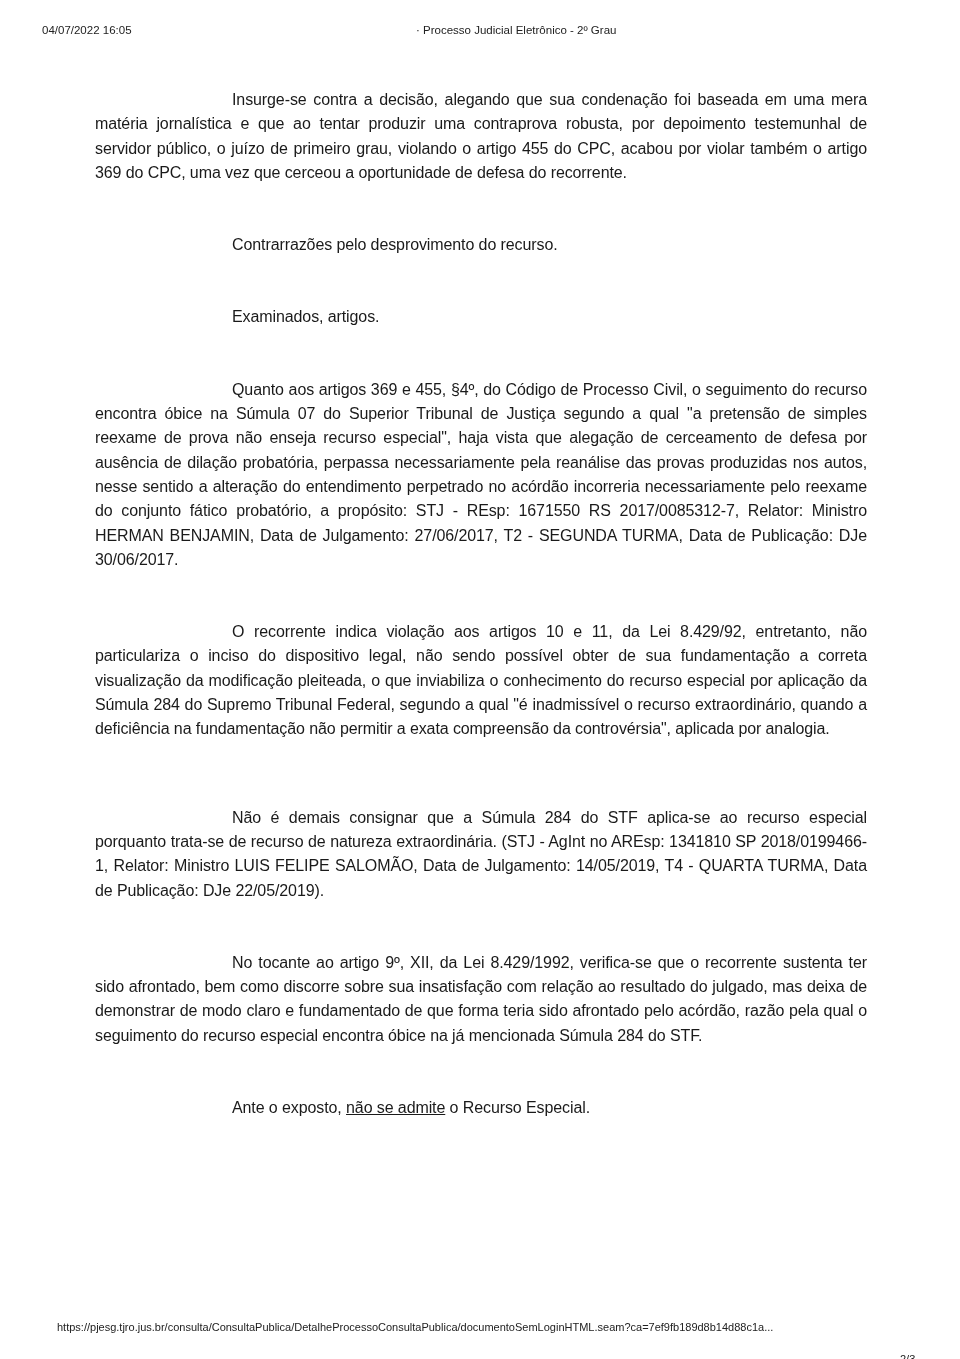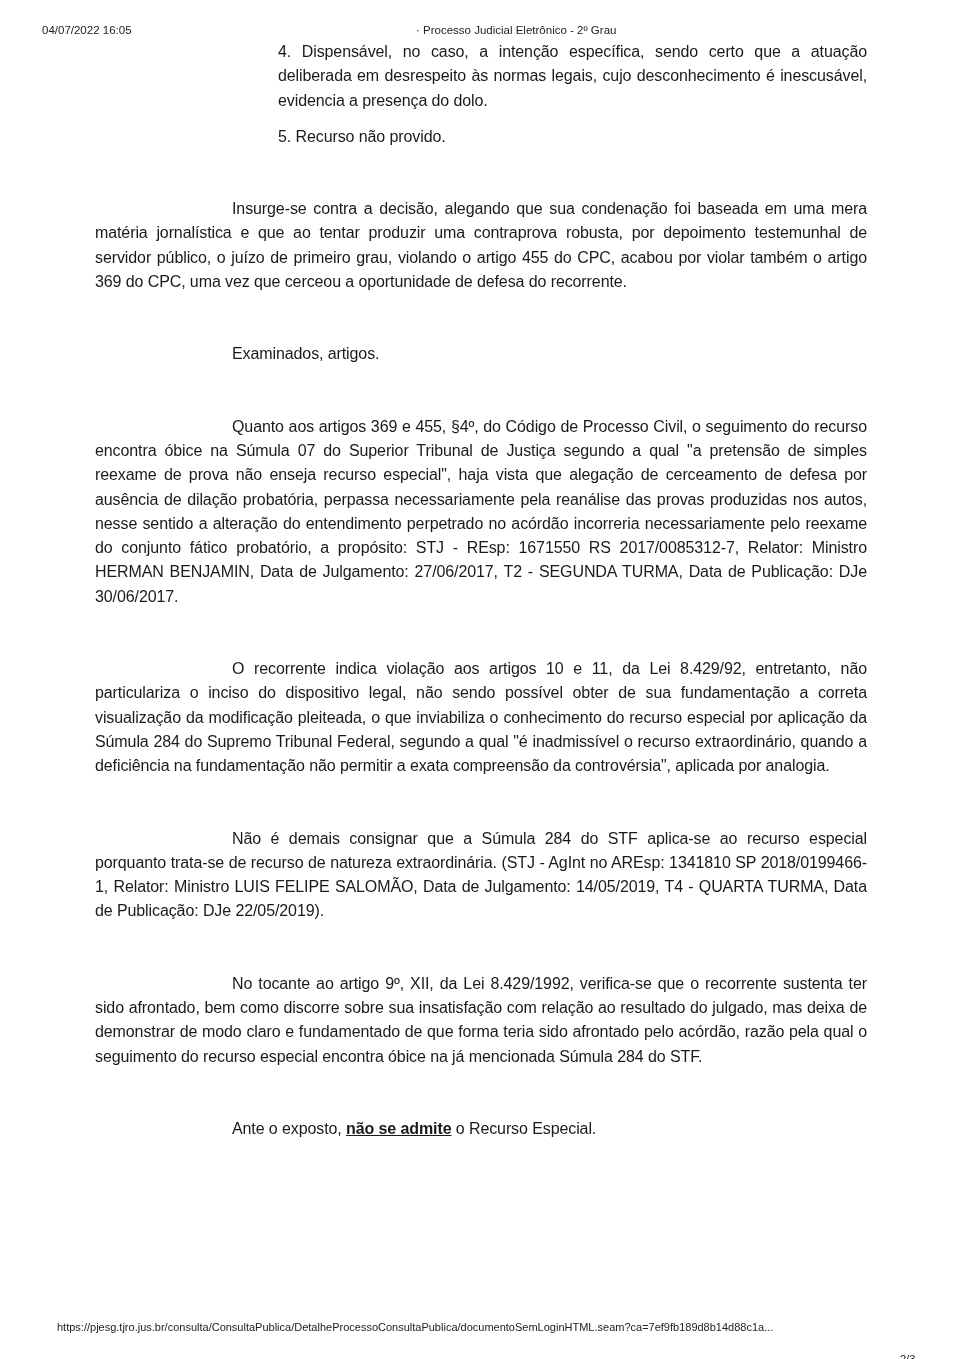--- a/index.html
+++ b/index.html
@@ -76,43 +76,40 @@
     .para {
       margin: 0;
       text-align: justify;
       text-indent: 137px;
     }
     .gap-1 { margin-top: 48px; }
     .gap-2 { margin-top: 48px; }
     .gap-3 { margin-top: 48px; }
     .gap-4 { margin-top: 48px; }
     .gap-5 { margin-top: 48px; }
-    .gap-6 { margin-top: 48px; }
+    .gap-6 { margin-top: 64px; }
     .gap-7 { margin-top: 48px; }
     .gap-8 { margin-top: 48px; }
     .emph {
-      font-weight: bold;
+      font-weight: normal;
       text-decoration: underline;
     }
   </style>
 </head>
 <body>
 
 <div class="print-header">
   <span class="datetime">04/07/2022 16:05</span>
   <span class="title">· Processo Judicial Eletrônico - 2º Grau</span>
 </div>
 
 <div class="doc">
-  <div class="quote">
-    <p>4. Dispensável, no caso, a intenção específica, sendo certo que a atuação deliberada em desrespeito às normas legais, cujo desconhecimento é inescusável, evidencia a presença do dolo.</p>
-    <p>5. Recurso não provido.</p>
-  </div>
 
   <p class="para gap-1">Insurge-se contra a decisão, alegando que sua condenação foi baseada em uma mera matéria jornalística e que ao tentar produzir uma contraprova robusta, por depoimento testemunhal de servidor público, o juízo de primeiro grau, violando o artigo 455 do CPC, acabou por violar também o artigo 369 do CPC, uma vez que cerceou a oportunidade de defesa do recorrente.</p>
+  <p class="para gap-2">Contrarrazões pelo desprovimento do recurso.</p>
   <p class="para gap-3">Examinados, artigos.</p>
   <p class="para gap-4">Quanto aos artigos 369 e 455, §4º, do Código de Processo Civil, o seguimento do recurso encontra óbice na Súmula 07 do Superior Tribunal de Justiça segundo a qual "a pretensão de simples reexame de prova não enseja recurso especial", haja vista que alegação de cerceamento de defesa por ausência de dilação probatória, perpassa necessariamente pela reanálise das provas produzidas nos autos, nesse sentido a alteração do entendimento perpetrado no acórdão incorreria necessariamente pelo reexame do conjunto fático probatório, a propósito:  STJ - REsp: 1671550 RS 2017/0085312-7, Relator: Ministro HERMAN BENJAMIN, Data de Julgamento: 27/06/2017, T2 - SEGUNDA TURMA, Data de Publicação: DJe 30/06/2017.</p>
   <p class="para gap-5">O recorrente indica violação aos artigos 10 e 11, da Lei 8.429/92, entretanto, não particulariza o inciso do dispositivo legal, não sendo possível obter de sua fundamentação a correta visualização da modificação pleiteada, o que inviabiliza o conhecimento do recurso especial por aplicação da Súmula 284 do Supremo Tribunal Federal, segundo a qual "é inadmissível o recurso extraordinário, quando a deficiência na fundamentação não permitir a exata compreensão da controvérsia", aplicada por analogia.</p>
   <p class="para gap-6">Não é demais consignar que a Súmula 284 do STF aplica-se ao recurso especial porquanto trata-se de recurso de natureza extraordinária. (STJ - AgInt no AREsp: 1341810 SP 2018/0199466-1, Relator: Ministro LUIS FELIPE SALOMÃO, Data de Julgamento: 14/05/2019, T4 - QUARTA TURMA, Data de Publicação: DJe 22/05/2019).</p>
   <p class="para gap-7">No tocante ao artigo 9º, XII, da Lei 8.429/1992, verifica-se que o recorrente sustenta ter sido afrontado, bem como discorre sobre sua insatisfação com relação ao resultado do julgado, mas deixa de demonstrar de modo claro e fundamentado de que forma teria sido afrontado pelo acórdão, razão pela qual o seguimento do recurso especial encontra óbice na já mencionada Súmula 284 do STF.</p>
   <p class="para gap-8"><span>Ante o exposto, </span><span class="emph">não se admite</span><span> o Recurso Especial.</span></p>
 </div>
 
 <div class="print-footer">
   <span class="url">https://pjesg.tjro.jus.br/consulta/ConsultaPublica/DetalheProcessoConsultaPublica/documentoSemLoginHTML.seam?ca=7ef9fb189d8b14d88c1a...</span>

